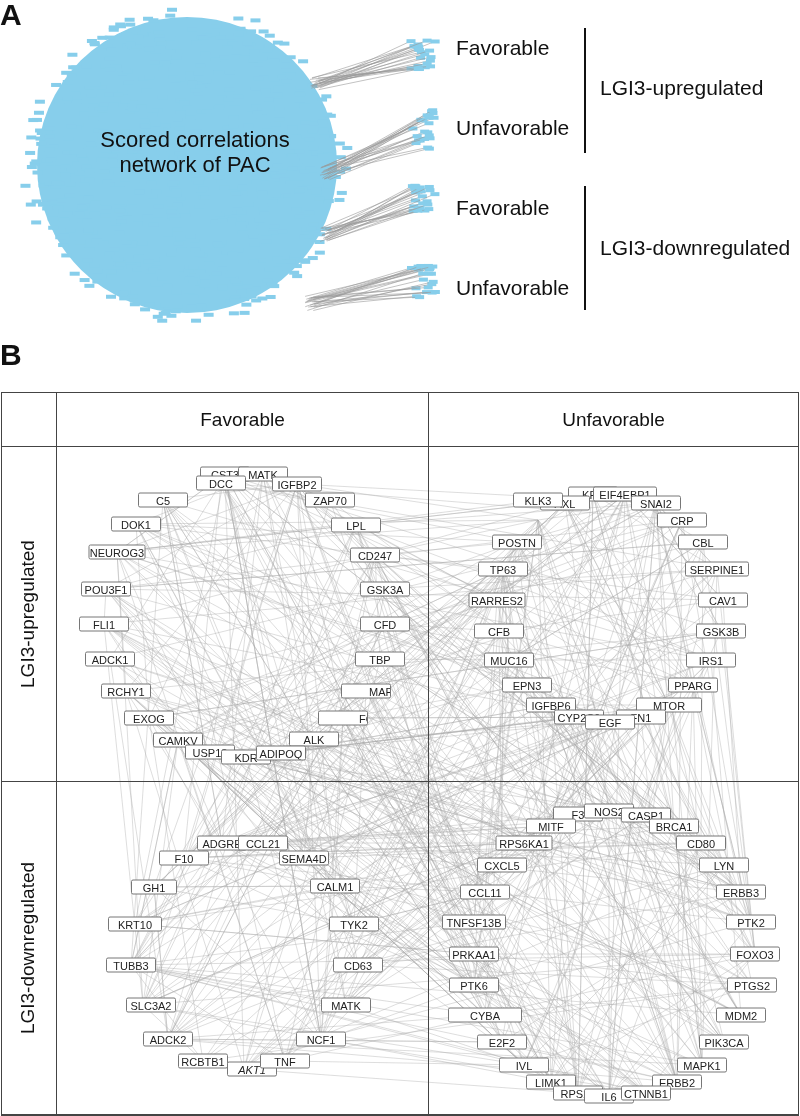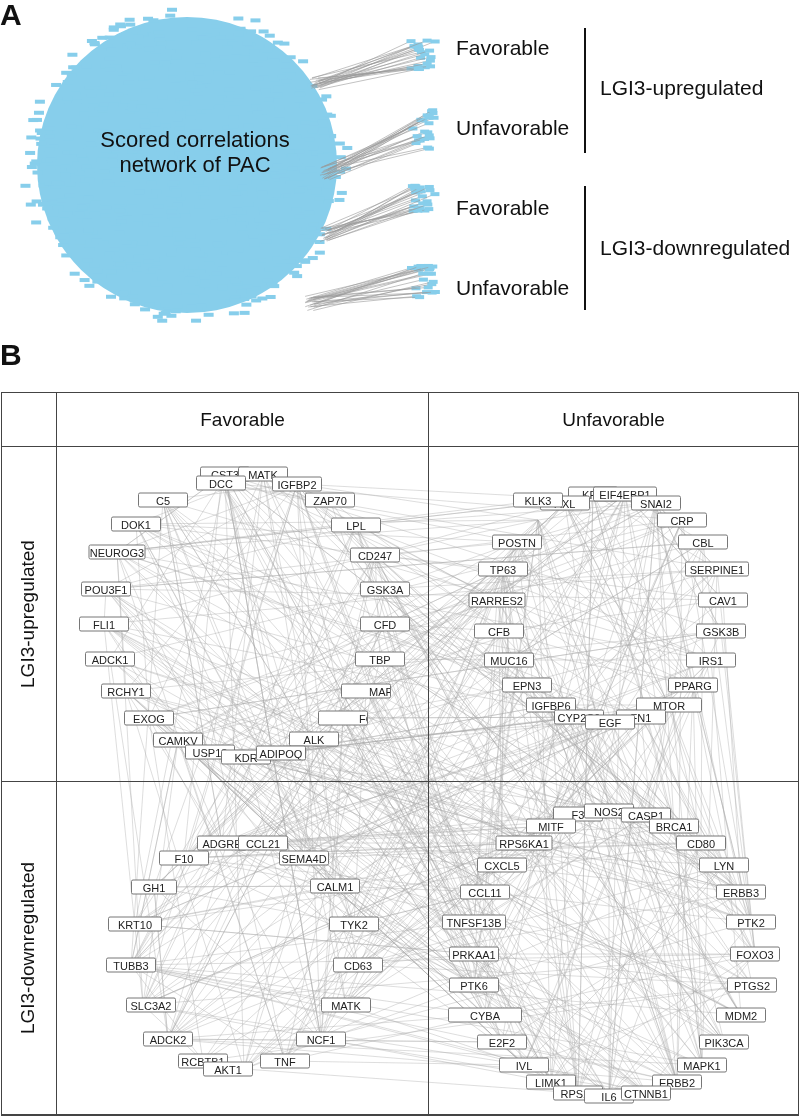--- a/index.html
+++ b/index.html
@@ -1625,21 +1625,21 @@
     <div class="node" style="left: 335px; top: 886px; width: 50px;">CALM1</div>
     <div class="node" style="left: 135px; top: 924px; width: 54px;">KRT10</div>
     <div class="node" style="left: 354px; top: 924px; width: 50px;">TYK2</div>
     <div class="node" style="left: 131px; top: 965px; width: 50px;">TUBB3</div>
     <div class="node" style="left: 358px; top: 965px; width: 50px;">CD63</div>
     <div class="node" style="left: 143px; top: 1005px; width: 50px; margin-left: 8px;">SLC3A2</div>
     <div class="node" style="left: 346px; top: 1005px; width: 50px;">MATK</div>
     <div class="node" style="left: 168px; top: 1039px; width: 50px;">ADCK2</div>
     <div class="node" style="left: 321px; top: 1039px; width: 50px;">NCF1</div>
     <div class="node" style="left: 203px; top: 1061px; width: 50px;">RCBTB1</div>
-    <div class="node" style="left: 228px; top: 1069px; width: 50px;">AKT1</div>
+    <div class="node" style="left: 252px; top: 1069px; width: 50px; font-style: italic;">AKT1</div>
     <div class="node" style="left: 285px; top: 1061px; width: 50px;">TNF</div>
     <div class="node" style="left: 578px; top: 814px; width: 50px;">F3</div>
     <div class="node" style="left: 609px; top: 811px; width: 50px;">NOS2</div>
     <div class="node" style="left: 646px; top: 815px; width: 50px;">CASP1</div>
     <div class="node" style="left: 551px; top: 826px; width: 50px;">MITF</div>
     <div class="node" style="left: 674px; top: 826px; width: 50px;">BRCA1</div>
     <div class="node" style="left: 524px; top: 843px; width: 57px;">RPS6KA1</div>
     <div class="node" style="left: 701px; top: 843px; width: 50px;">CD80</div>
     <div class="node" style="left: 502px; top: 865px; width: 50px;">CXCL5</div>
     <div class="node" style="left: 724px; top: 865px; width: 50px;">LYN</div>

